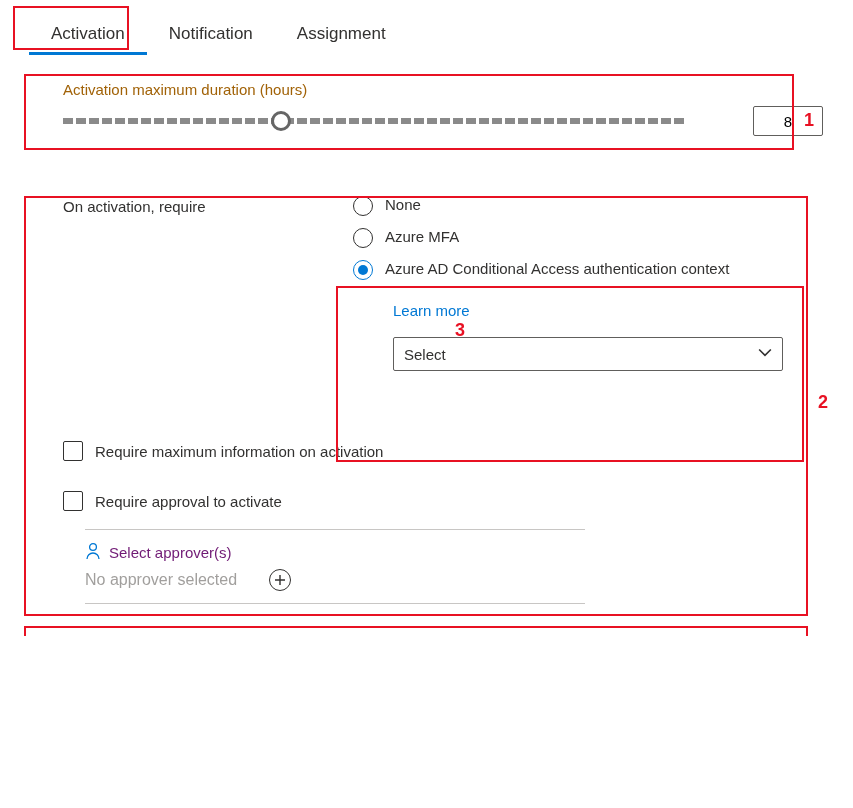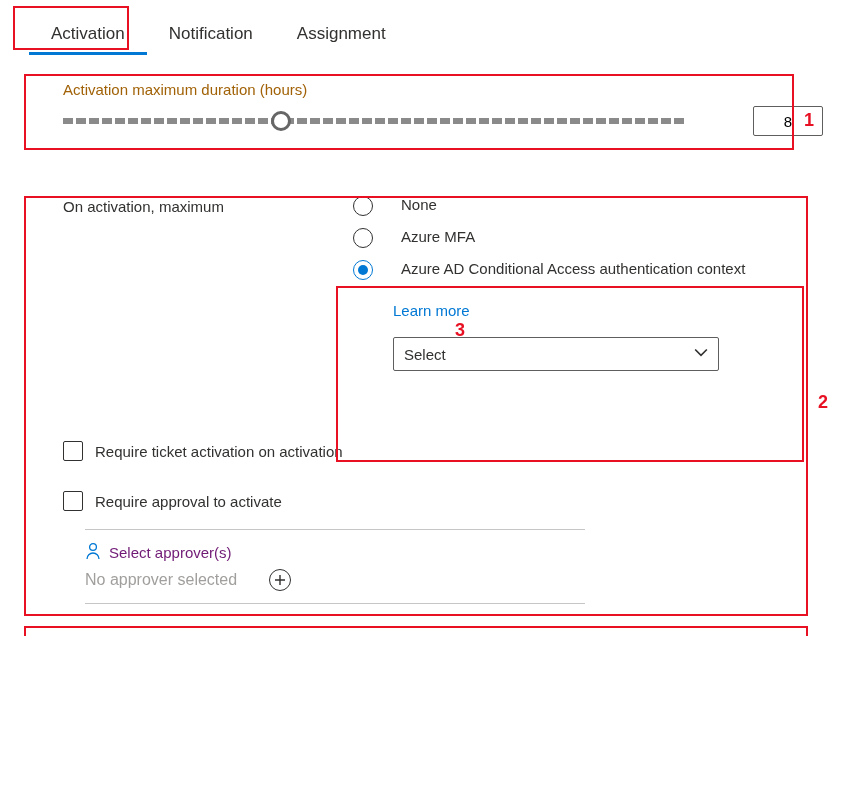--- a/index.html
+++ b/index.html
@@ -50,37 +50,37 @@
     border: 1px solid #605e5c;
     border-radius: 2px;
     text-align: center;
     font-size: 15px;
   }
 
   .require-section { padding: 18px 10px 10px 34px; margin-top: 30px; }
   .require-row { display: flex; align-items: flex-start; gap: 30px; }
   .require-label { width: 260px; font-size: 15px; padding-top: 4px; }
   .radio-col { flex: 1; }
-  .radio-item { display: flex; align-items: flex-end; gap: 28px; margin-bottom: 10px; }
+  .radio-item { display: flex; align-items: flex-end; gap: 12px; margin-bottom: 10px; }
   .radio {
     width: 20px; height: 20px; border: 1.5px solid #323130; border-radius: 50%;
     flex-shrink: 0; position: relative; cursor: pointer; margin-top: 1px;
   }
   .radio.selected { border-color: #0078d4; }
   .radio.selected::after {
     content: ""; position: absolute; top: 50%; left: 50%;
     width: 10px; height: 10px; background: #0078d4; border-radius: 50%;
     transform: translate(-50%, -50%);
   }
   .radio-label { font-size: 15px; line-height: 22px; }
   .learn-more { color: #0078d4; font-size: 15px; margin-top: 12px; display: inline-block; cursor: pointer; }
 
   .select-box {
     margin-top: 18px;
-    width: 326px;
+    width: 390px;
     height: 34px;
     border: 1px solid #605e5c;
     border-radius: 2px;
     display: flex; align-items: center;
     padding: 0 10px;
     cursor: pointer;
     justify-content: space-between;
     font-size: 15px;
   }
   .chevron svg { width: 14px; height: 14px; }
@@ -182,21 +182,21 @@
             <div class="tick"></div>
           </div>
         <div class="slider-thumb" style="left:32.5%;"></div>
       </div>
       <input class="num-input" value="8" style="">
     </div>
   </div>
 
   <div class="require-section">
     <div class="require-row">
-      <div class="require-label">On activation, maximum</div>
+      <div class="require-label">On activation, require</div>
       <div class="radio-col">
         <div class="radio-item">
           <div class="radio"></div>
           <div class="radio-label">None</div>
         </div>
         <div class="radio-item">
           <div class="radio"></div>
           <div class="radio-label">Azure MFA</div>
         </div>
         <div class="radio-item">
@@ -215,21 +215,21 @@
           </div>
         </div>
       </div>
     </div>
   </div>
 
   <div style="height:54px;"></div>
 
   <div class="checkbox-row">
     <div class="checkbox"></div>
-    <div class="chk-label">Require ticket activation on activation</div>
+    <div class="chk-label">Require maximum information on activation</div>
   </div>
 
   <div style="height:24px;"></div>
 
   <div class="checkbox-row">
     <div class="checkbox"></div>
     <div class="chk-label">Require approval to activate</div>
   </div>
 
   <div class="approvers">

